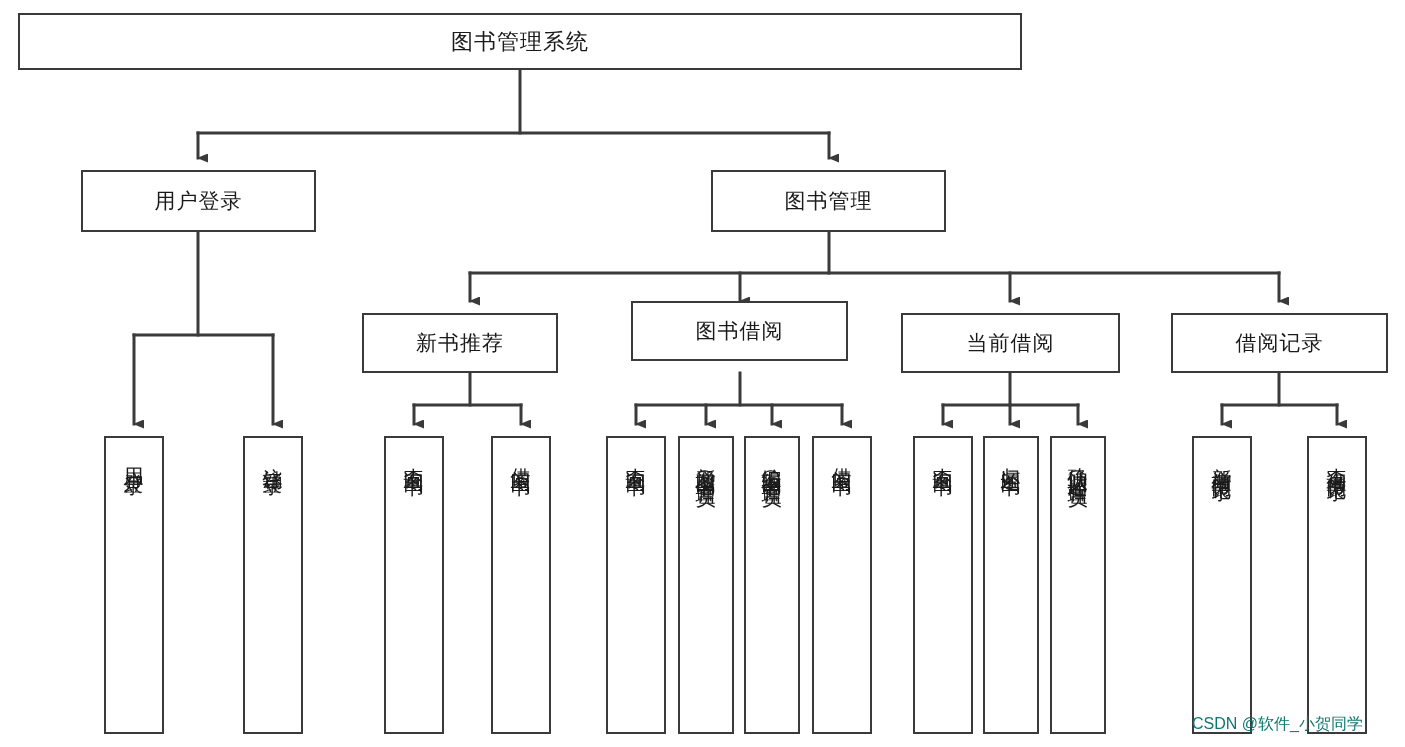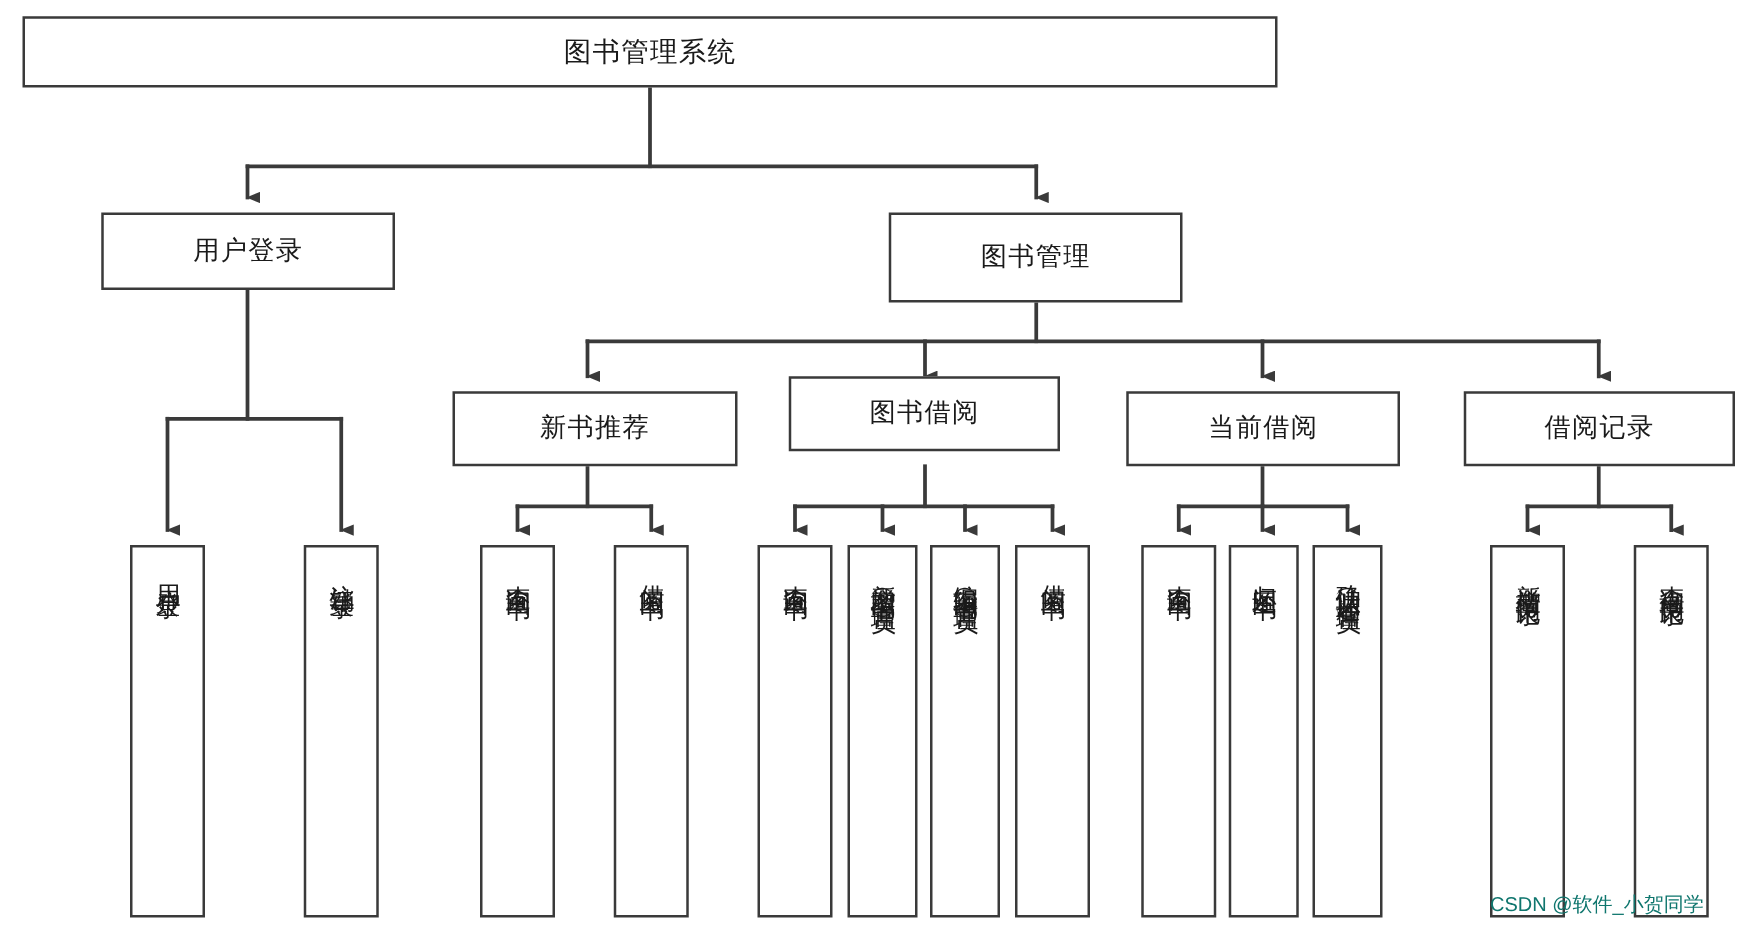--- a/index.html
+++ b/index.html
@@ -133,25 +133,25 @@
     </g>
   </svg>
 
   <div class="node root horiz" style="left:18px; top:13px; width:1004px; height:57px;">
     <span class="node-label">图书管理系统</span>
   </div>
 
   <div class="node horiz" style="left:81px; top:170px; width:235px; height:62px;">
     <span class="node-label">用户登录</span>
   </div>
-  <div class="node horiz" style="left:711px; top:170px; width:235px; height:72px;">
+  <div class="node horiz" style="left:711px; top:170px; width:235px; height:62px;">
     <span class="node-label">图书管理</span>
   </div>
 
-  <div class="node horiz" style="left:362px; top:313px; width:228px; height:60px;">
+  <div class="node horiz" style="left:362px; top:313px; width:196px; height:60px;">
     <span class="node-label">新书推荐</span>
   </div>
   <div class="node horiz" style="left:631px; top:301px; width:217px; height:60px;">
     <span class="node-label">图书借阅</span>
   </div>
   <div class="node horiz" style="left:901px; top:313px; width:219px; height:60px;">
     <span class="node-label">当前借阅</span>
   </div>
   <div class="node horiz" style="left:1171px; top:313px; width:217px; height:60px;">
     <span class="node-label">借阅记录</span>

